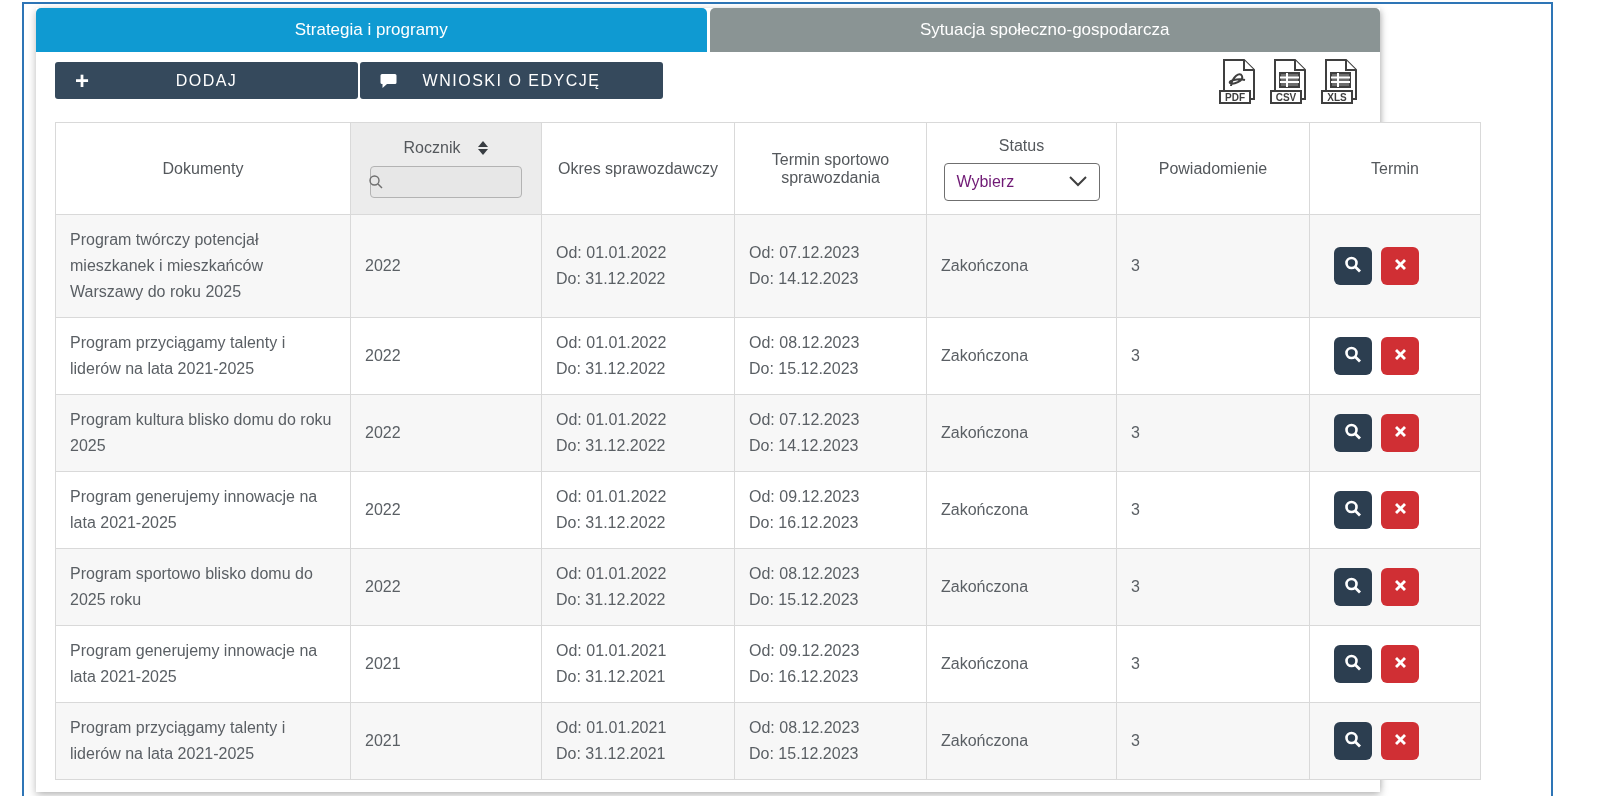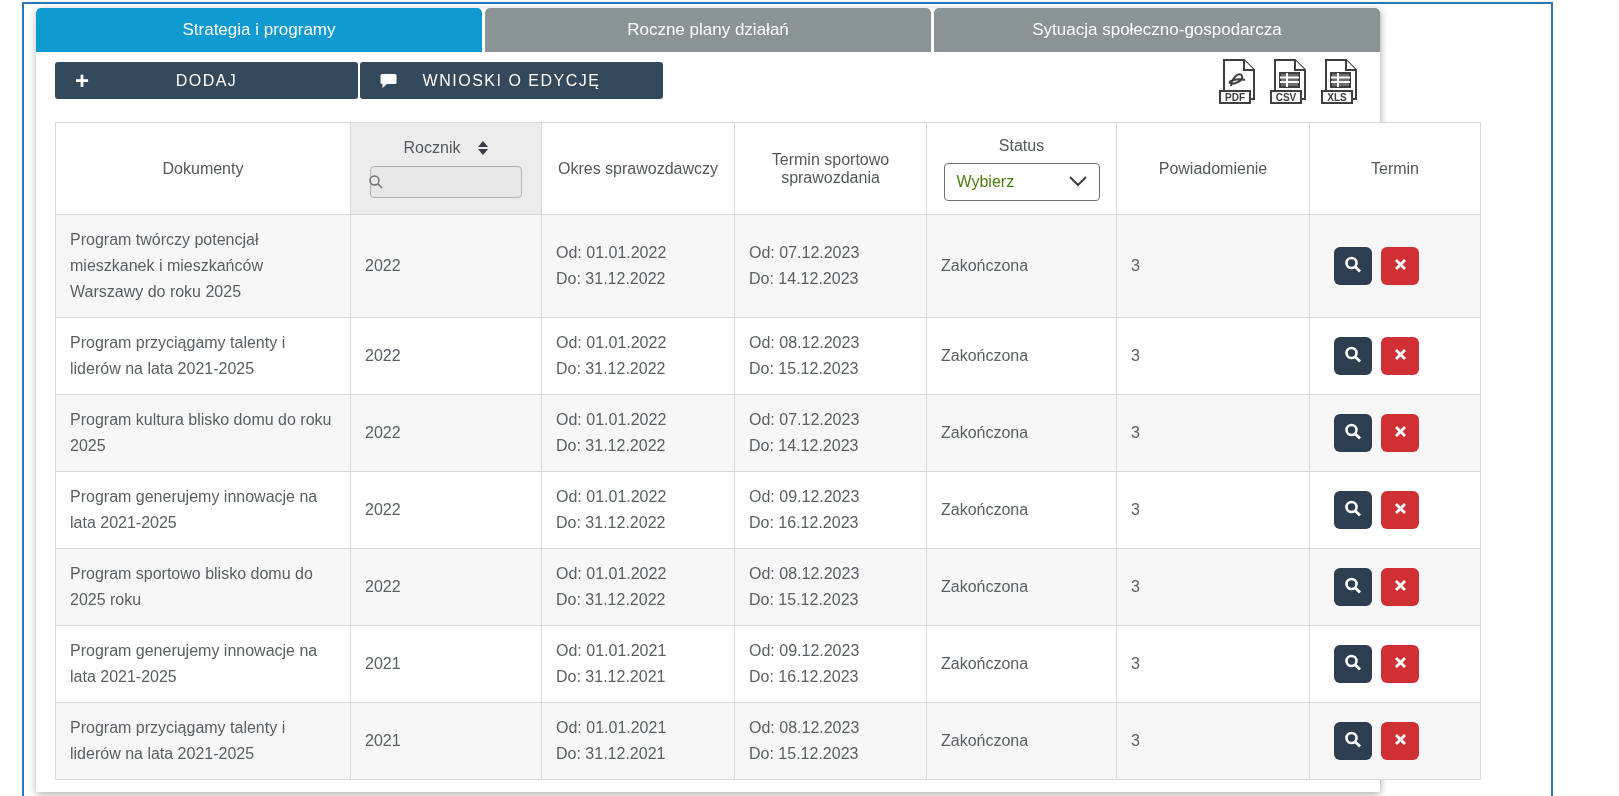--- a/index.html
+++ b/index.html
@@ -104,21 +104,21 @@
   }
   .year-search-wrap .search-glyph { position: absolute; left: 7px; top: 8px; }
   .status-select {
     margin: 8px auto 0 auto;
     width: 156px; height: 38px;
     background: #ffffff;
     border: 1px solid #6f6f6f; border-radius: 4px;
     display: flex; align-items: center;
     padding: 0 12px;
     cursor: pointer;
-    color: #4d7c0f; font-size: 16px;
+    color: #701a75; font-size: 16px;
   }
   .status-select .chev { margin-left: auto; display: inline-flex; }
   tbody td { padding: 12px 14px; line-height: 26px; color: #5a5f64; text-align: left; }
   tbody tr:nth-child(odd) td { background: #f7f7f7; }
   tbody tr:nth-child(even) td { background: #ffffff; }
   td.actions { text-align: left; padding-left: 24px; white-space: nowrap; }
   .act {
     width: 38px; height: 38px;
     border: none; border-radius: 6px;
     display: inline-flex; align-items: center; justify-content: center;
@@ -129,23 +129,20 @@
 </style>
 </head>
 <body>
 
 <div class="frame">
   <div class="panel">
 
     <div class="tabs">
       <div class="tab active">
         <span>Strategia i programy</span>
-      </div>
-      <div class="tab">
-        <span>Roczne plany działań</span>
       </div>
       <div class="tab">
         <span>Sytuacja społeczno-gospodarcza</span>
       </div>
     </div>
 
     <div class="toolbar">
       <button class="btn-dark">
         <span class="btn-icon plus-glyph">+</span>
         <span>DODAJ</span>

